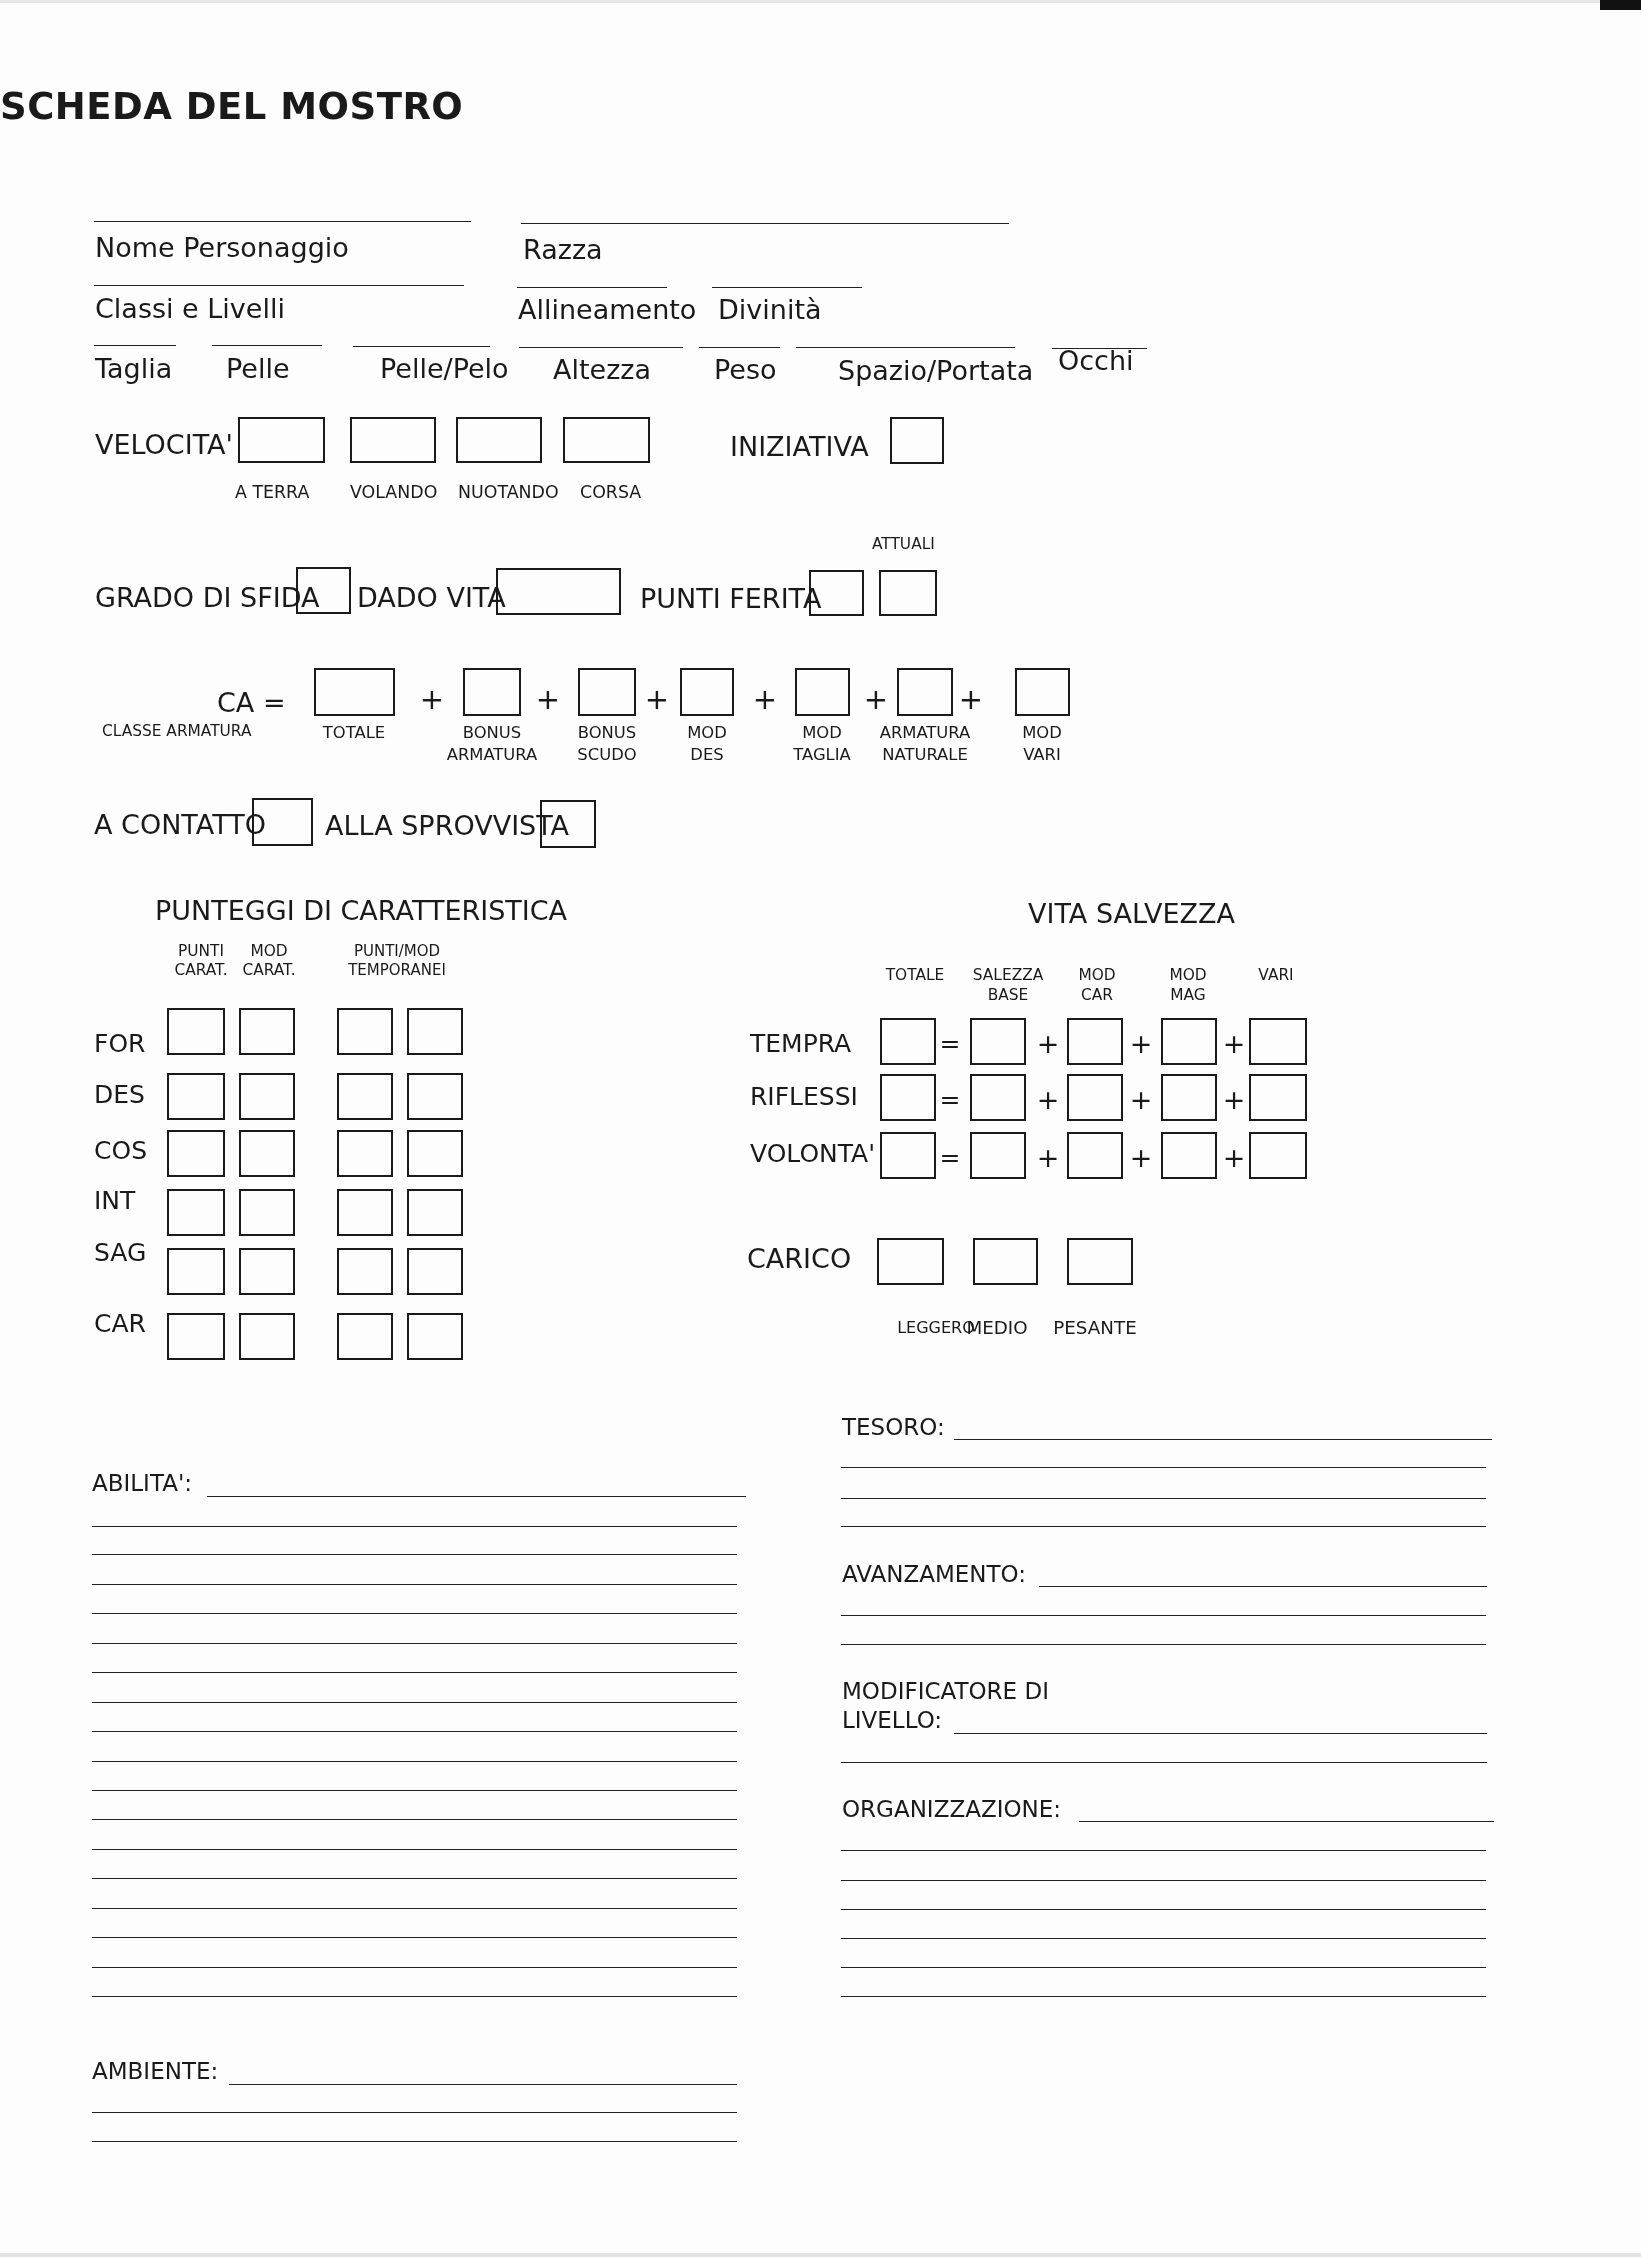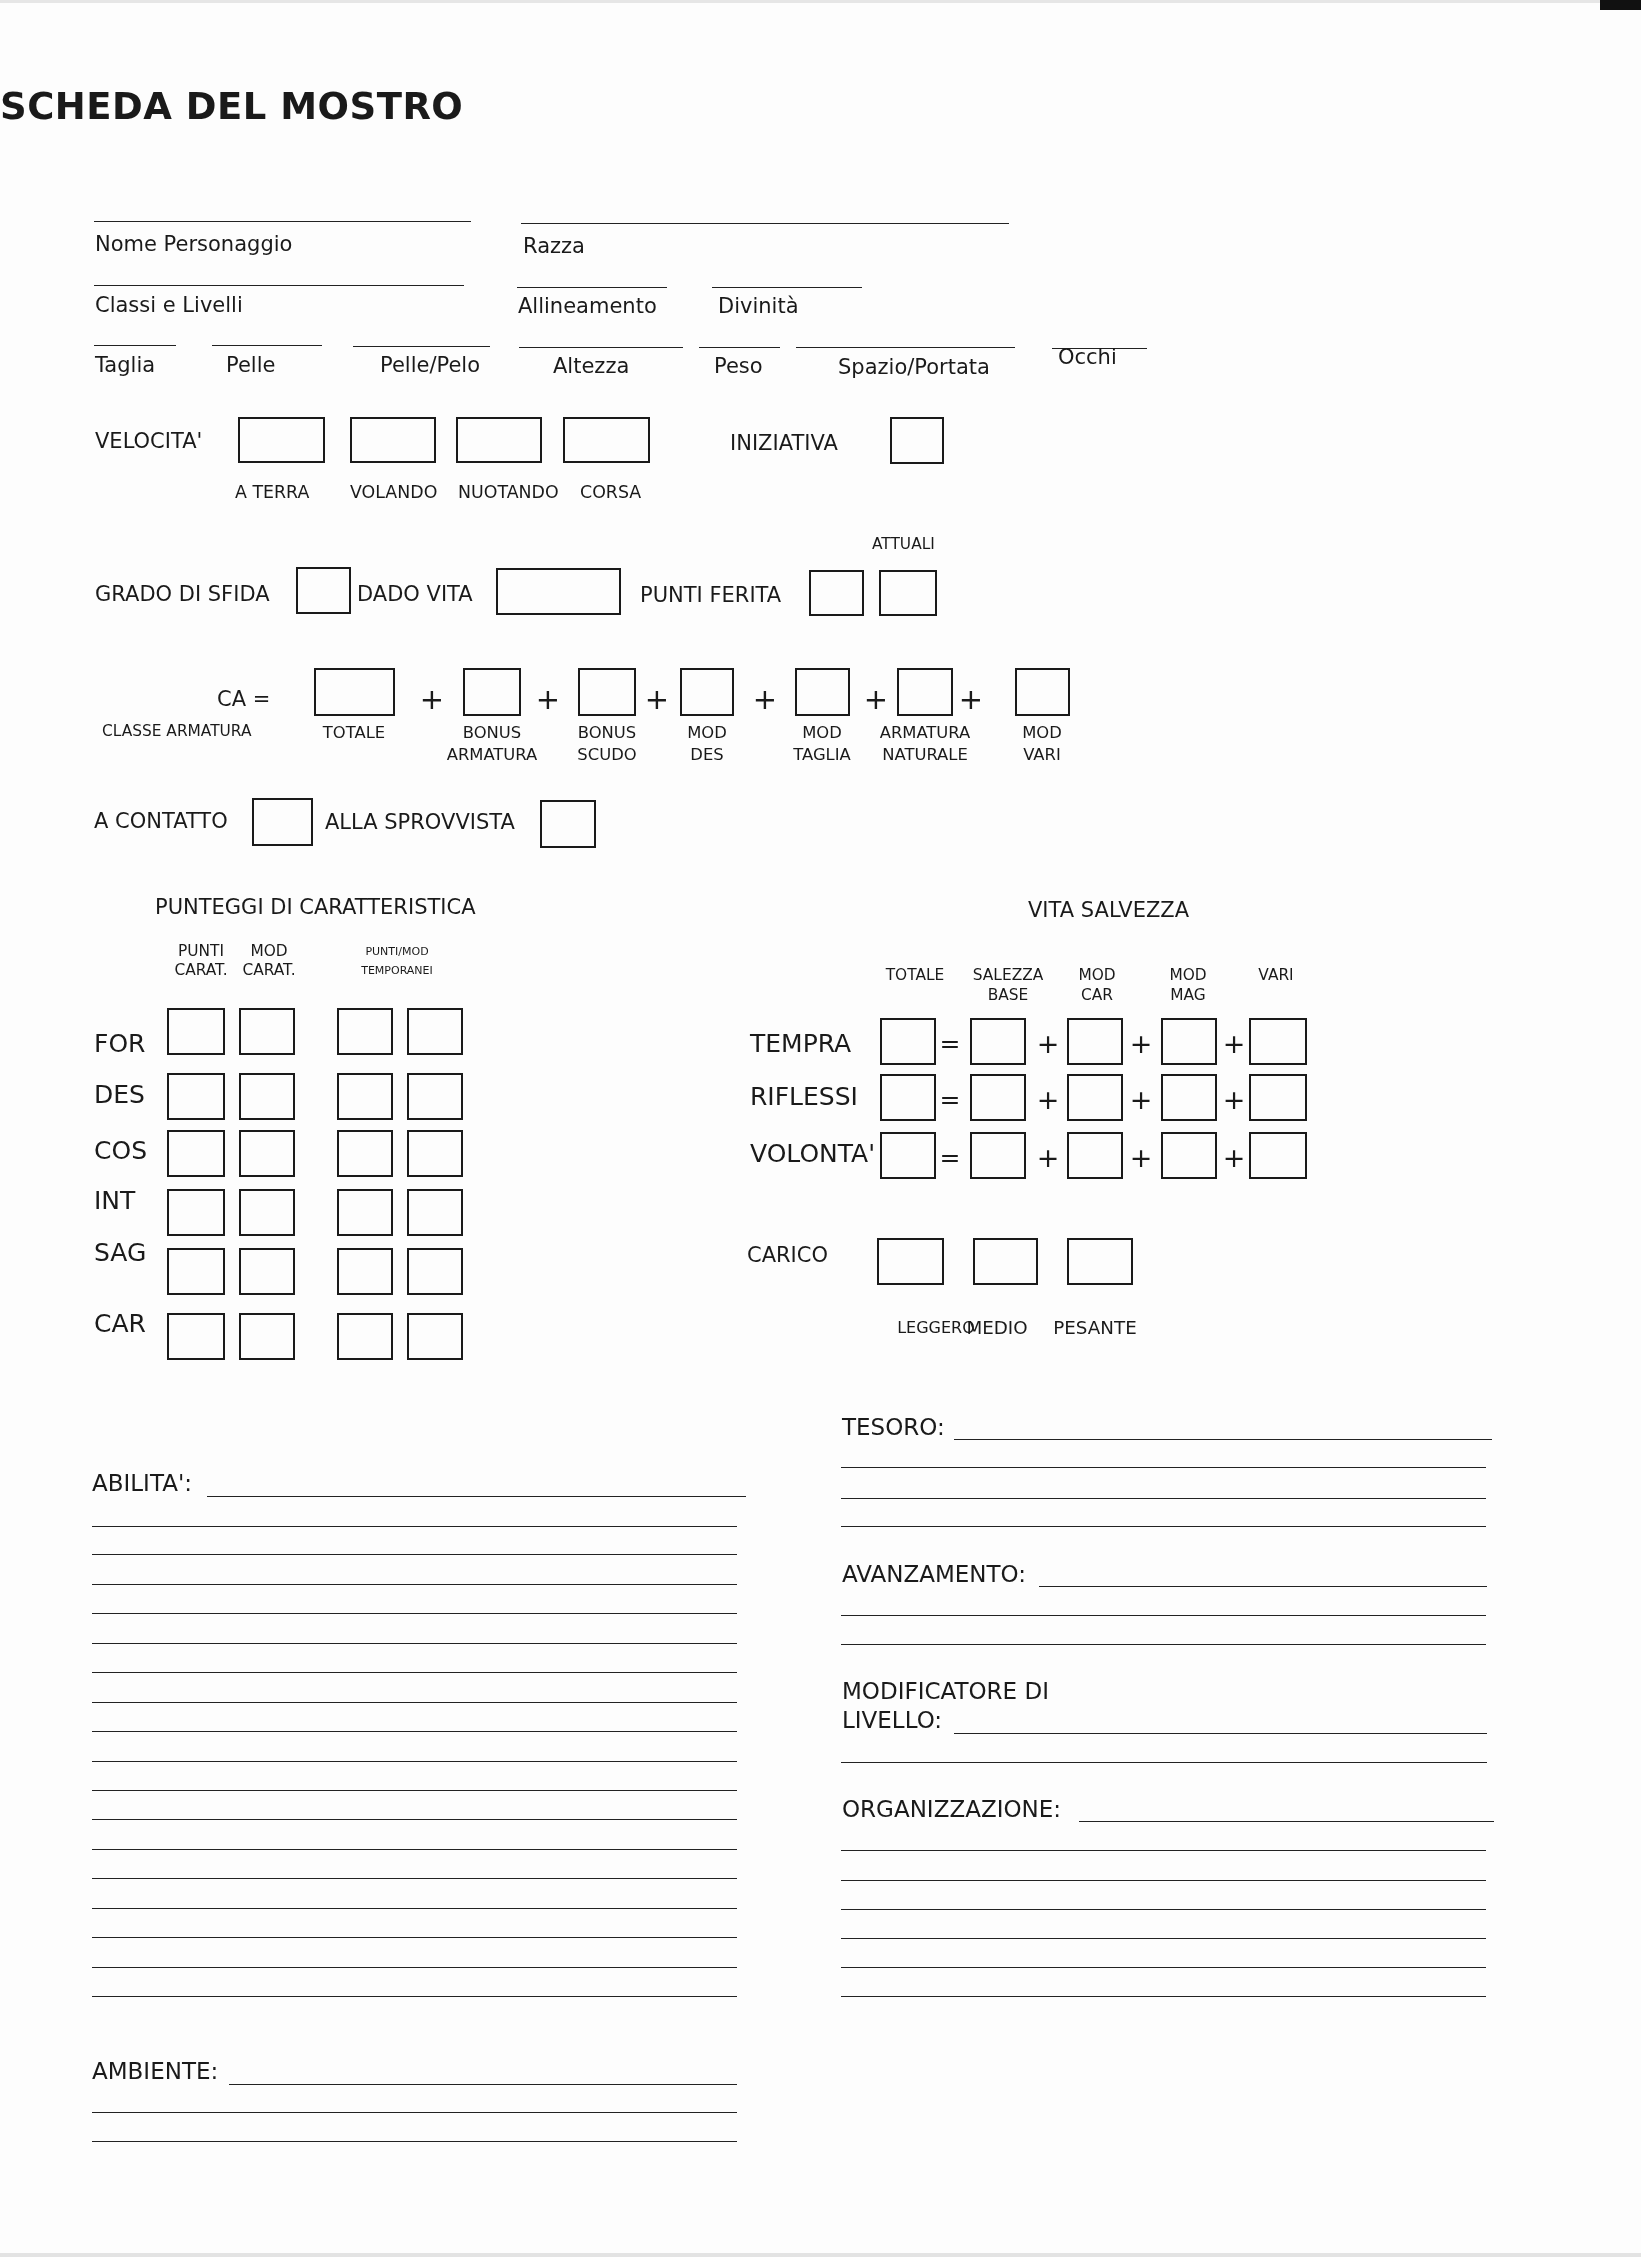--- a/index.html
+++ b/index.html
@@ -1,19 +1,19 @@
 <!DOCTYPE html>
 <html><head>
 <meta charset="utf-8">
 <style>
   html, body { margin:0; padding:0; }
   body { width:1641px; height:2257px; background:#fdfdfd; position:relative; overflow:hidden;
          font-family:"DejaVu Sans", sans-serif; color:#1a1a1a; }
   .a { position:absolute; white-space:nowrap; }
-  .t22 { font-size:21px; font-family:"DejaVu Sans", sans-serif; }
+  .t22 { font-size:27px; font-family:"DejaVu Sans", sans-serif; }
   .t24 { font-size:23px; }
   .t26 { font-size:25px; }
   .t18 { font-size:17.4px; }
   .t16 { font-size:15.4px; }
   .line { position:absolute; height:0; border-top:1.9px solid #222; }
   .box { position:absolute; border:2.4px solid #1a1a1a; box-sizing:border-box; background:transparent; }
   .sub { position:absolute; font-size:16.4px; text-align:center; line-height:22px; transform:translateX(-50%); white-space:pre; }
   .op { position:absolute; font-size:29px; transform:translate(-50%,-50%); }
   #title { left:0; width:1588px; top:85px; text-align:left; font-size:37px; font-weight:bold; letter-spacing:0.5px; }
   #corner { position:absolute; right:0; top:0; width:41px; height:9.7px; background:#111; }
@@ -112,21 +112,21 @@
 <div class="a t22" style="left:94px;top:809px">A CONTATTO</div>
 <div class="box" style="left:252px;top:798px;width:61px;height:48px"></div>
 <div class="a t22" style="left:325px;top:810px">ALLA SPROVVISTA</div>
 <div class="box" style="left:540px;top:800px;width:56px;height:48px"></div>
 
 <div class="a t22" style="left:155px;top:895px">PUNTEGGI DI CARATTERISTICA</div>
 <div class="sub" style="left:201px;top:942px;font-size:15.4px;line-height:19.3px">PUNTI
 CARAT.</div>
 <div class="sub" style="left:269px;top:942px;font-size:15.4px;line-height:19.3px">MOD
 CARAT.</div>
-<div class="sub" style="left:397px;top:942px;font-size:11px;line-height:19.3px">PUNTI/MOD
+<div class="sub" style="left:397px;top:942px;font-size:15px;line-height:19.3px">PUNTI/MOD
 TEMPORANEI</div>
 <div id="ability-rows">
     <div class="a t26" style="left:94px;top:1029px">FOR</div>
     <div class="box" style="left:167px;top:1008px;width:58px;height:47px"></div>
     <div class="box" style="left:239px;top:1008px;width:56px;height:47px"></div>
     <div class="box" style="left:337px;top:1008px;width:56px;height:47px"></div>
     <div class="box" style="left:407px;top:1008px;width:56px;height:47px"></div>
     <div class="a t26" style="left:94px;top:1080px">DES</div>
     <div class="box" style="left:167px;top:1073px;width:58px;height:47px"></div>
     <div class="box" style="left:239px;top:1073px;width:56px;height:47px"></div>

